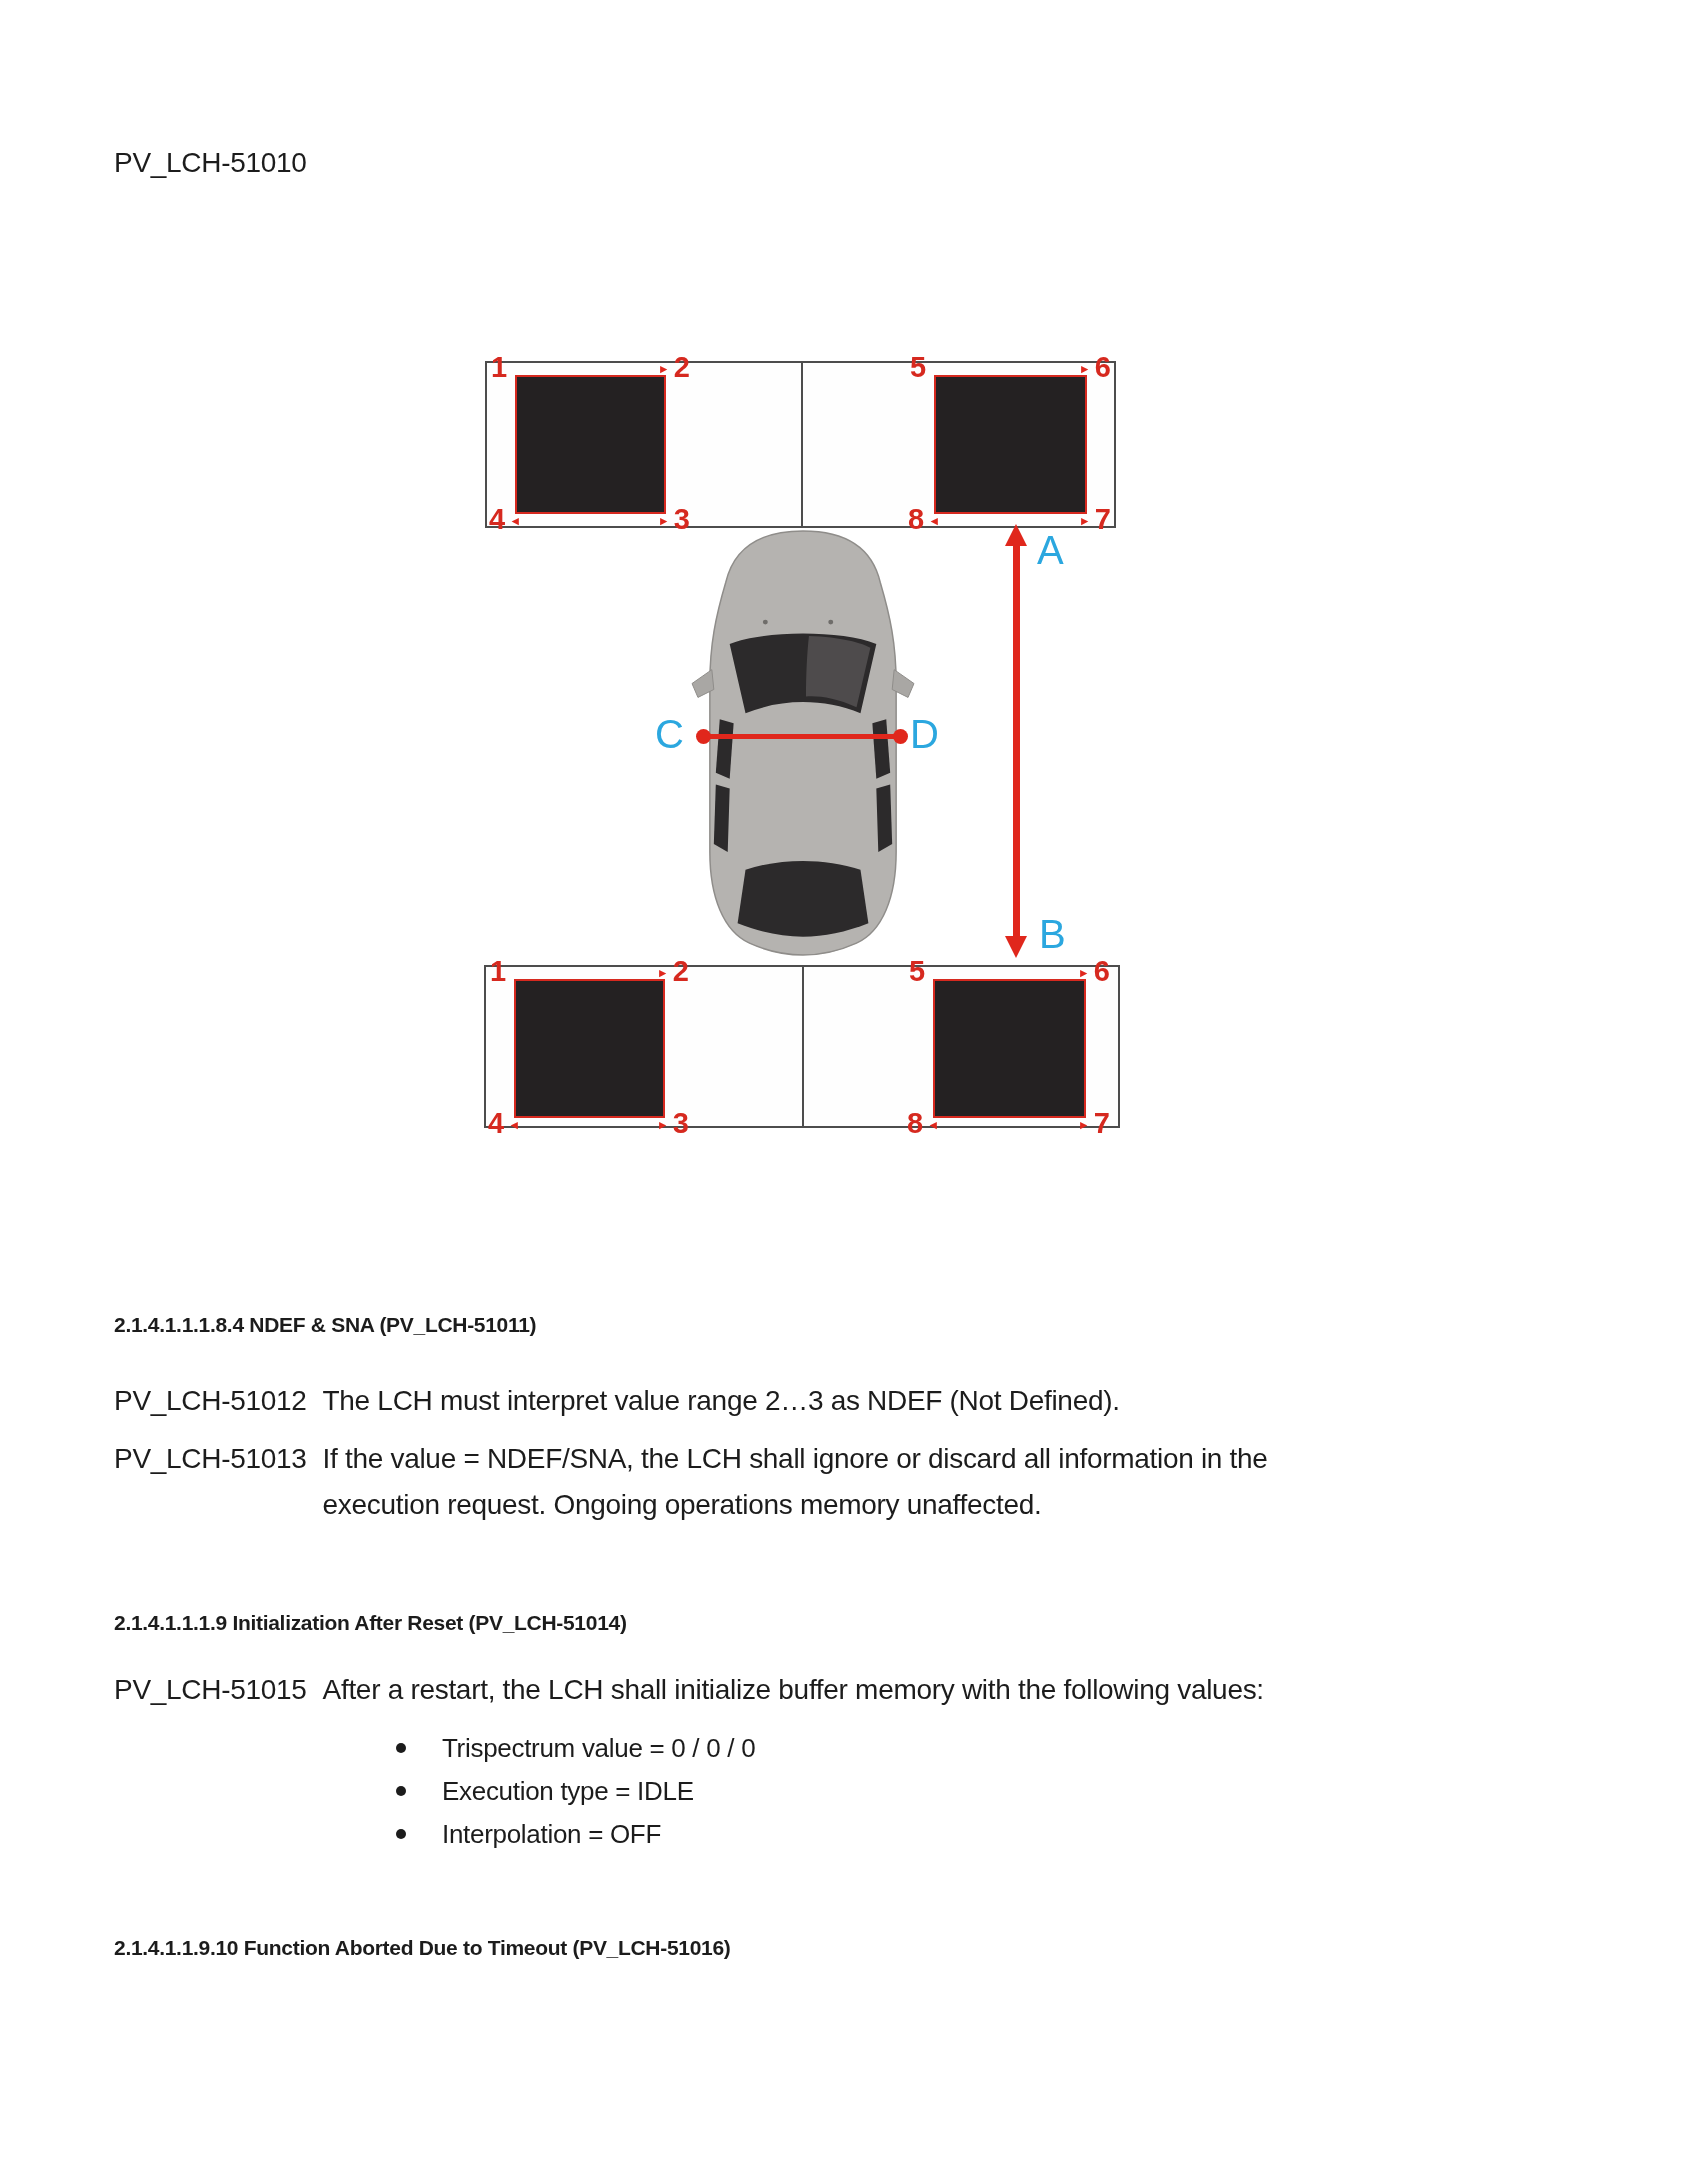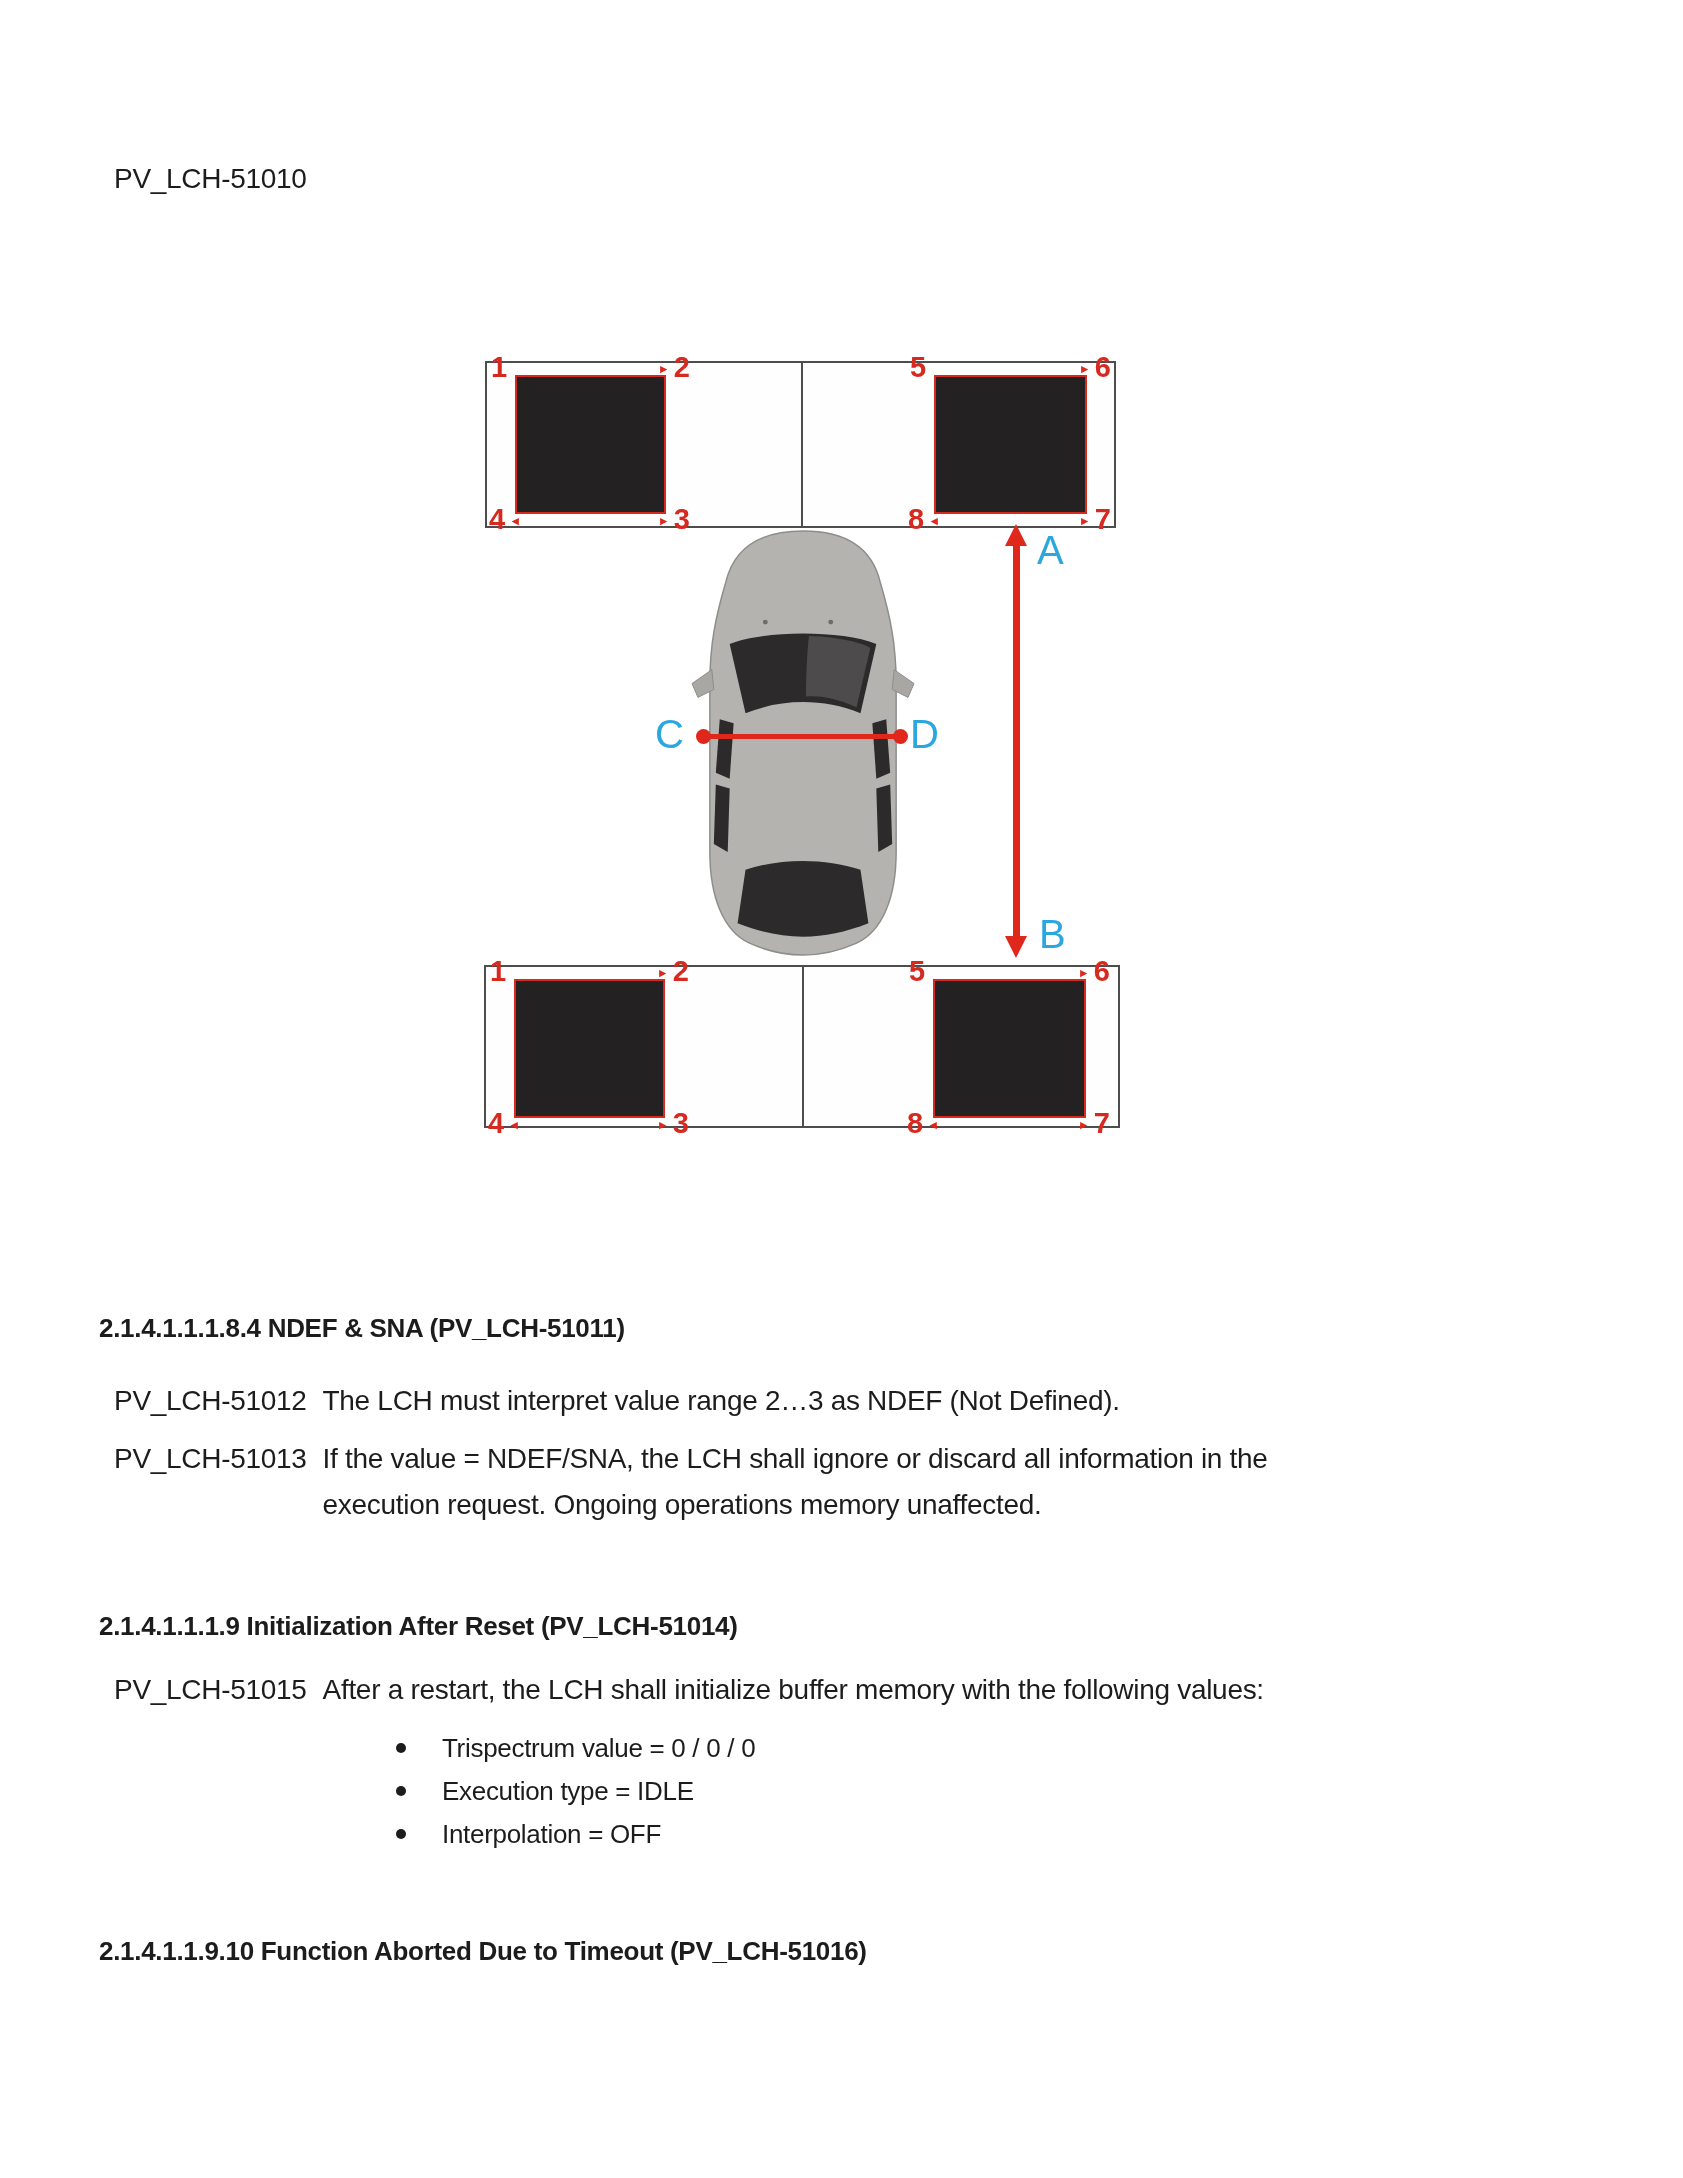--- a/index.html
+++ b/index.html
@@ -7,24 +7,24 @@
     position:relative; width:1683px; height:2178px; background:#ffffff;
     font-family:"Liberation Sans", sans-serif; color:#1c1c1c; overflow:hidden;
   }
 
   
   .req { position:absolute; left:114px; display:flex; gap:16px;
          font-size:28px; line-height:46px; letter-spacing:-0.3px; }
   .req .rid { flex:0 0 auto; white-space:nowrap; }
   .req .rtext div { white-space:nowrap; }
 
-  .h2 { position:absolute; left:99px; font-size:26px; font-weight:bold;
+  .h2 { position:absolute; left:114px; font-size:21px; font-weight:bold;
         letter-spacing:-0.3px; white-space:nowrap; }
 
-  #r51010 { top:156px;align-items:center; }
+  #r51010 { top:140px;align-items:center; }
   #h-ndef  { top:1313px; }
   #r51012 { top:1378px; }
   #r51013 { top:1436px; }
   #h-init  { top:1602px;margin-top:9px; }
   #r51015 { top:1667px;text-align:right; }
   #h-timeout { top:1936px; }
 
   
   .bullets { position:absolute; left:394px; top:1727px; list-style:none; margin:0; padding:0; }
   .bullets li { position:relative; padding-left:48px; height:43px; line-height:43px;

